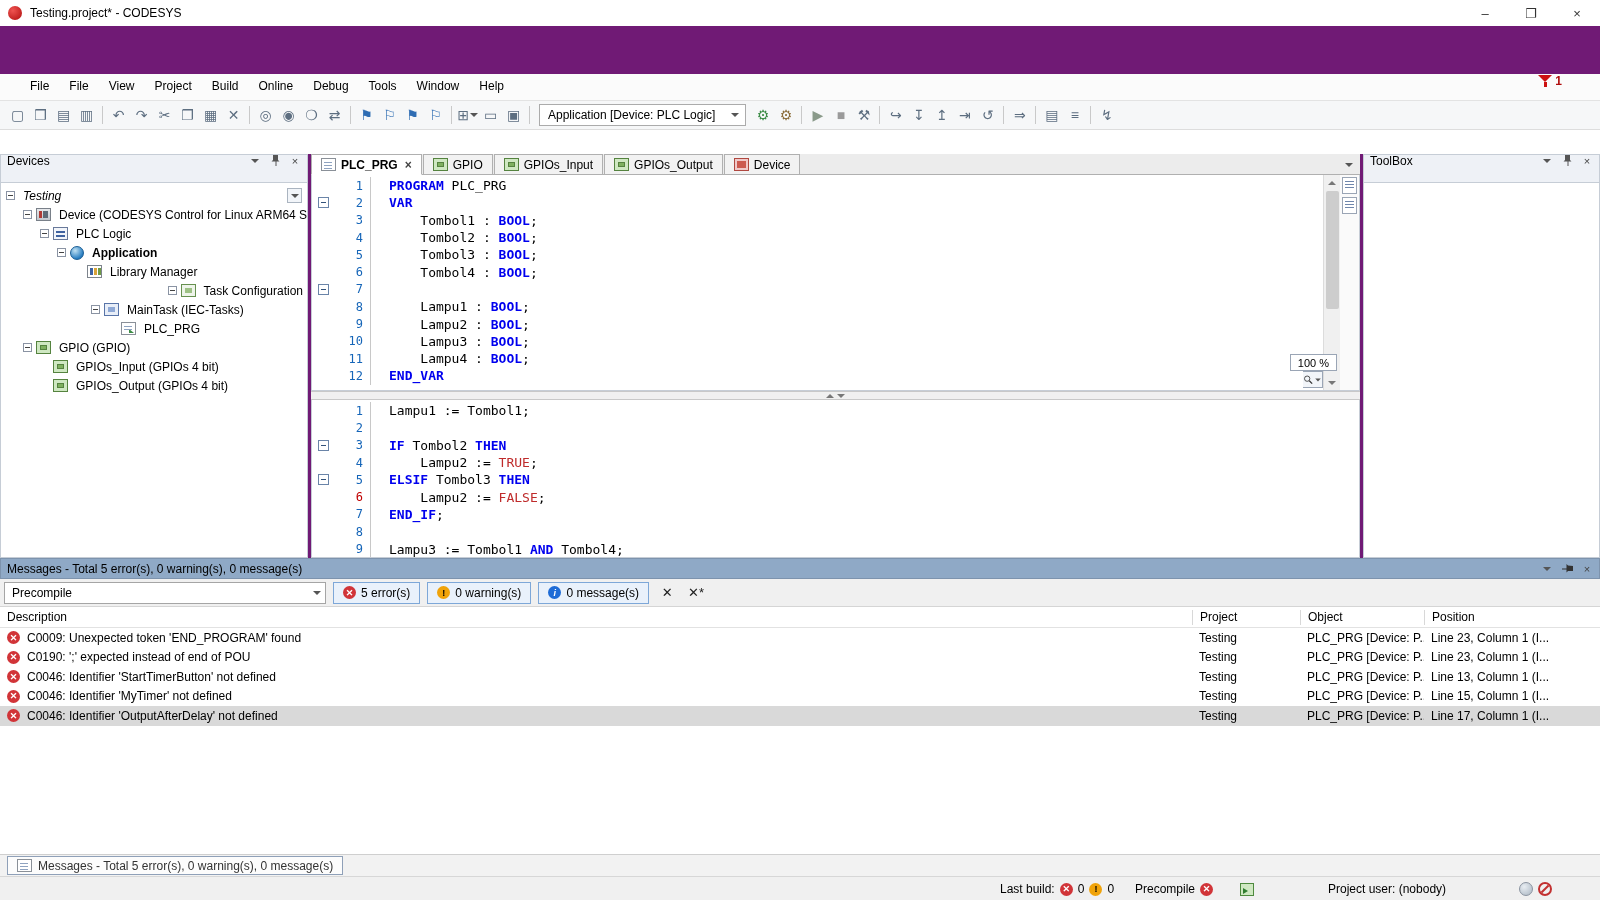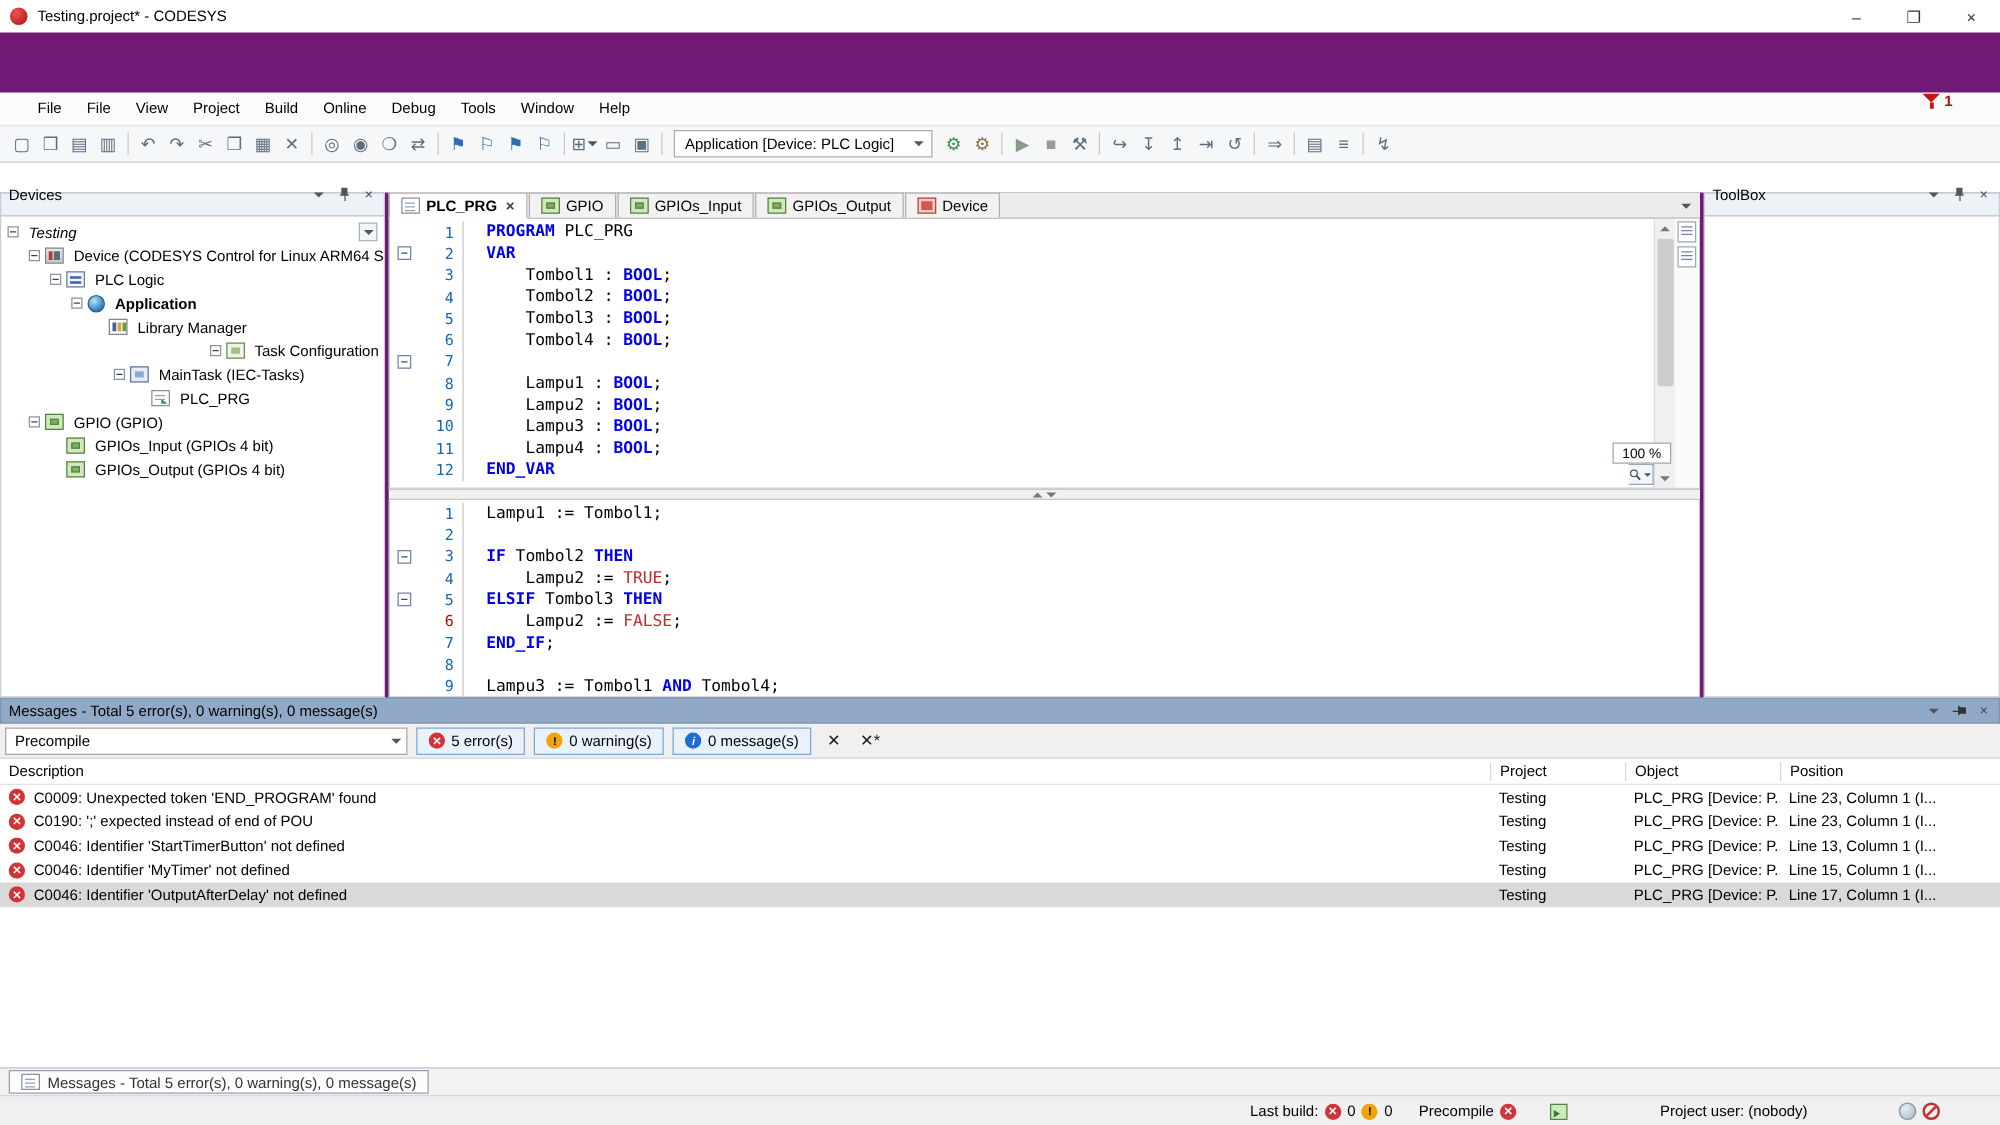--- a/index.html
+++ b/index.html
@@ -25,21 +25,21 @@
   
   .toolbar{height:30px;display:flex;align-items:center;background:#f6f7f8;border-top:1px solid #e3e3e3;border-bottom:1px solid #ddd;padding:0 6px;flex:none;}
   .tb-btn{min-width:23px;height:23px;display:flex;align-items:center;justify-content:center;font-size:14px;color:#5d6e80;gap:1px;}
   .tb-sep{width:1px;height:18px;background:#c9c9c9;margin:0 4px;flex:none;}
   .tb-combo{height:22px;border:1px solid #ababab;background:#fff;display:flex;align-items:center;padding:0 6px 0 8px;gap:16px;margin:0 5px;}
   .caret-down{width:0;height:0;border-left:4px solid transparent;border-right:4px solid transparent;border-top:4px solid #555;display:inline-block;}
   .spacer-strip{height:24px;background:#fff;flex:none;}
 
   
   .main{flex:1;display:flex;min-height:0;}
-  .panel-header{height:19px;background:#eef1f6;border:1px solid #c6cdd6;display:flex;align-items:center;padding:0 4px 16px 6px;gap:4px;flex:none;}
+  .panel-header{height:29px;background:#eef1f6;border:1px solid #c6cdd6;display:flex;align-items:center;padding:0 4px 16px 6px;gap:4px;flex:none;}
   .panel-title{flex:1;white-space:nowrap;overflow:hidden;}
   .panel-hbtn{width:16px;height:16px;display:flex;align-items:center;justify-content:center;color:#444;font-size:11px;}
   .panel-devices{width:308px;flex:none;display:flex;flex-direction:column;}
   .panel-toolbox{width:237px;flex:none;display:flex;flex-direction:column;}
   .panel-body{flex:1;background:#fff;border:1px solid #c6cdd6;border-top:none;position:relative;overflow:hidden;}
 
   
   .tree{padding-top:3px;}
   .tree-row{height:19px;display:flex;align-items:center;gap:4px;white-space:nowrap;}
   .expander{width:9px;height:9px;border:1px solid #8a93a3;background:#fff;position:relative;flex:none;}

